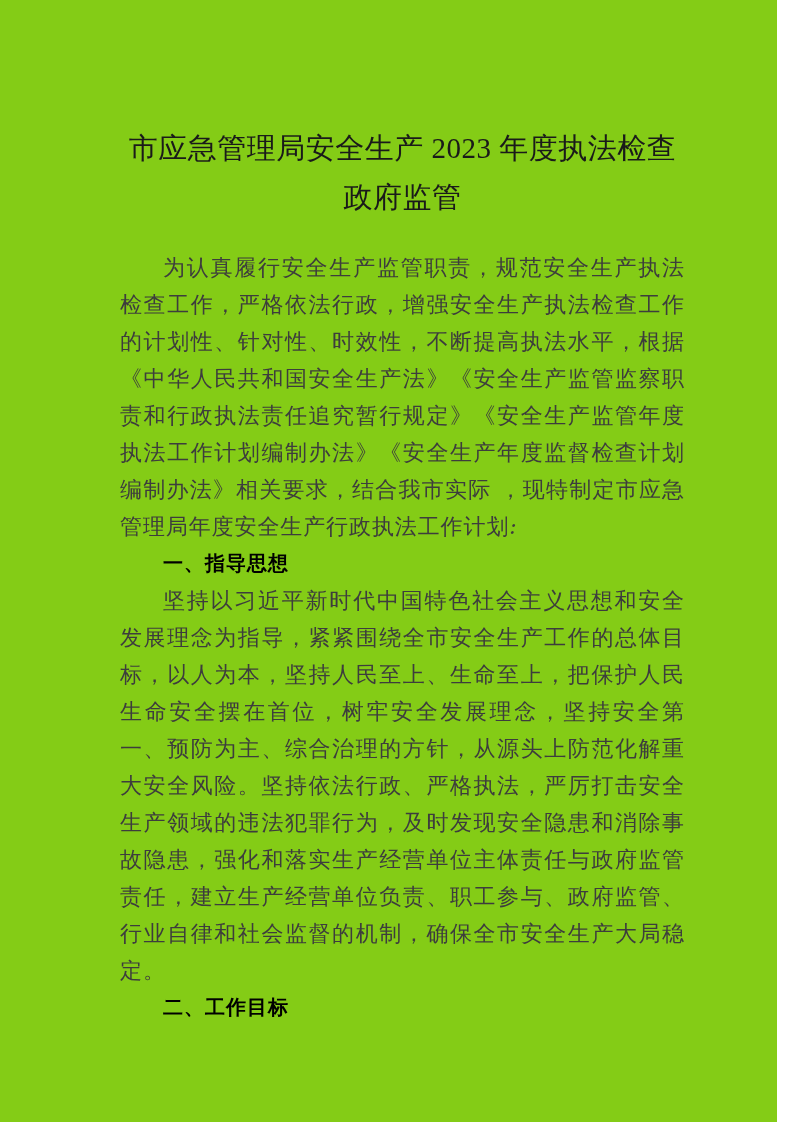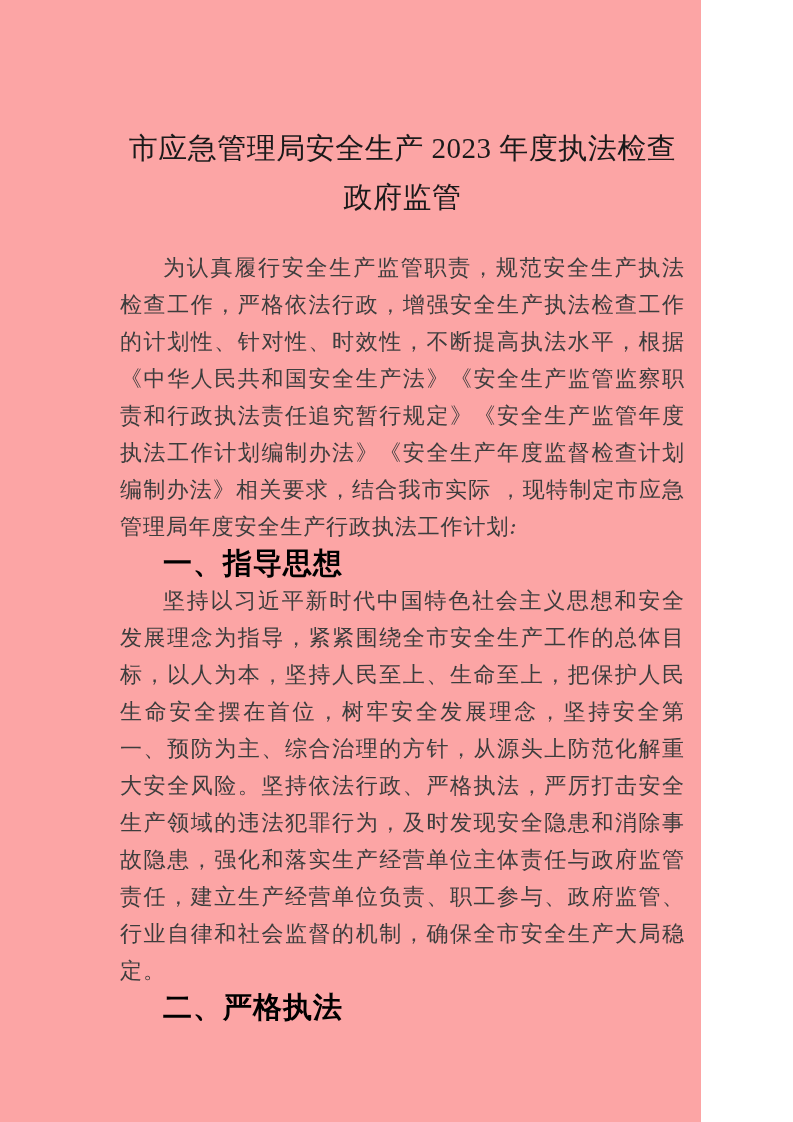--- a/index.html
+++ b/index.html
@@ -8,23 +8,23 @@
     background: #ffffff;
   }
 
   body {
     font-family: "Liberation Serif", "DejaVu Serif", serif;
     -webkit-font-smoothing: antialiased;
   }
 
   .page {
     position: relative;
-    width: 701px;
+    width: 777px;
     height: 1122px;
-    background: #fca5a5;
+    background: #84cc16;
     overflow: hidden;
     box-sizing: border-box;
     text-decoration: underline;
   }
 
   
   .content {
     position: absolute;
     left: 120px;
     top: 0;
@@ -62,21 +62,21 @@
   }
 
   .para.first {
     margin-top: 27px;
   }
 
   
   .section-heading {
     margin: 0;
     font-family: "Liberation Sans", "DejaVu Sans", sans-serif;
-    font-size: 29px;
+    font-size: 20px;
     line-height: 37px;
     font-weight: 700;
     color: #000000;
     text-indent: 43px;
     letter-spacing: 1px;
     word-break: break-all;
   }
 </style>
 </head>
 <body>
@@ -88,16 +88,16 @@
       <span>市应急管理局安全生产 2023 年度执法检查</span><br>
       <span>政府监管</span>
     </h1>
 
     <p class="para first">为认真履行安全生产监管职责，规范安全生产执法检查工作，严格依法行政，增强安全生产执法检查工作的计划性、针对性、时效性，不断提高执法水平，根据《中华人民共和国安全生产法》《安全生产监管监察职责和行政执法责任追究暂行规定》《安全生产监管年度执法工作计划编制办法》《安全生产年度监督检查计划编制办法》相关要求，结合我市实际 ，现特制定市应急管理局年度安全生产行政执法工作计划:</p>
 
     <h2 class="section-heading">一、指导思想</h2>
 
     <p class="para">坚持以习近平新时代中国特色社会主义思想和安全发展理念为指导，紧紧围绕全市安全生产工作的总体目标，以人为本，坚持人民至上、生命至上，把保护人民生命安全摆在首位，树牢安全发展理念，坚持安全第一、预防为主、综合治理的方针，从源头上防范化解重大安全风险。坚持依法行政、严格执法，严厉打击安全生产领域的违法犯罪行为，及时发现安全隐患和消除事故隐患，强化和落实生产经营单位主体责任与政府监管责任，建立生产经营单位负责、职工参与、政府监管、行业自律和社会监督的机制，确保全市安全生产大局稳定。</p>
 
-    <h2 class="section-heading">二、严格执法</h2>
+    <h2 class="section-heading">二、工作目标</h2>
 
   </div>
 </div>
 
 </body></html>

